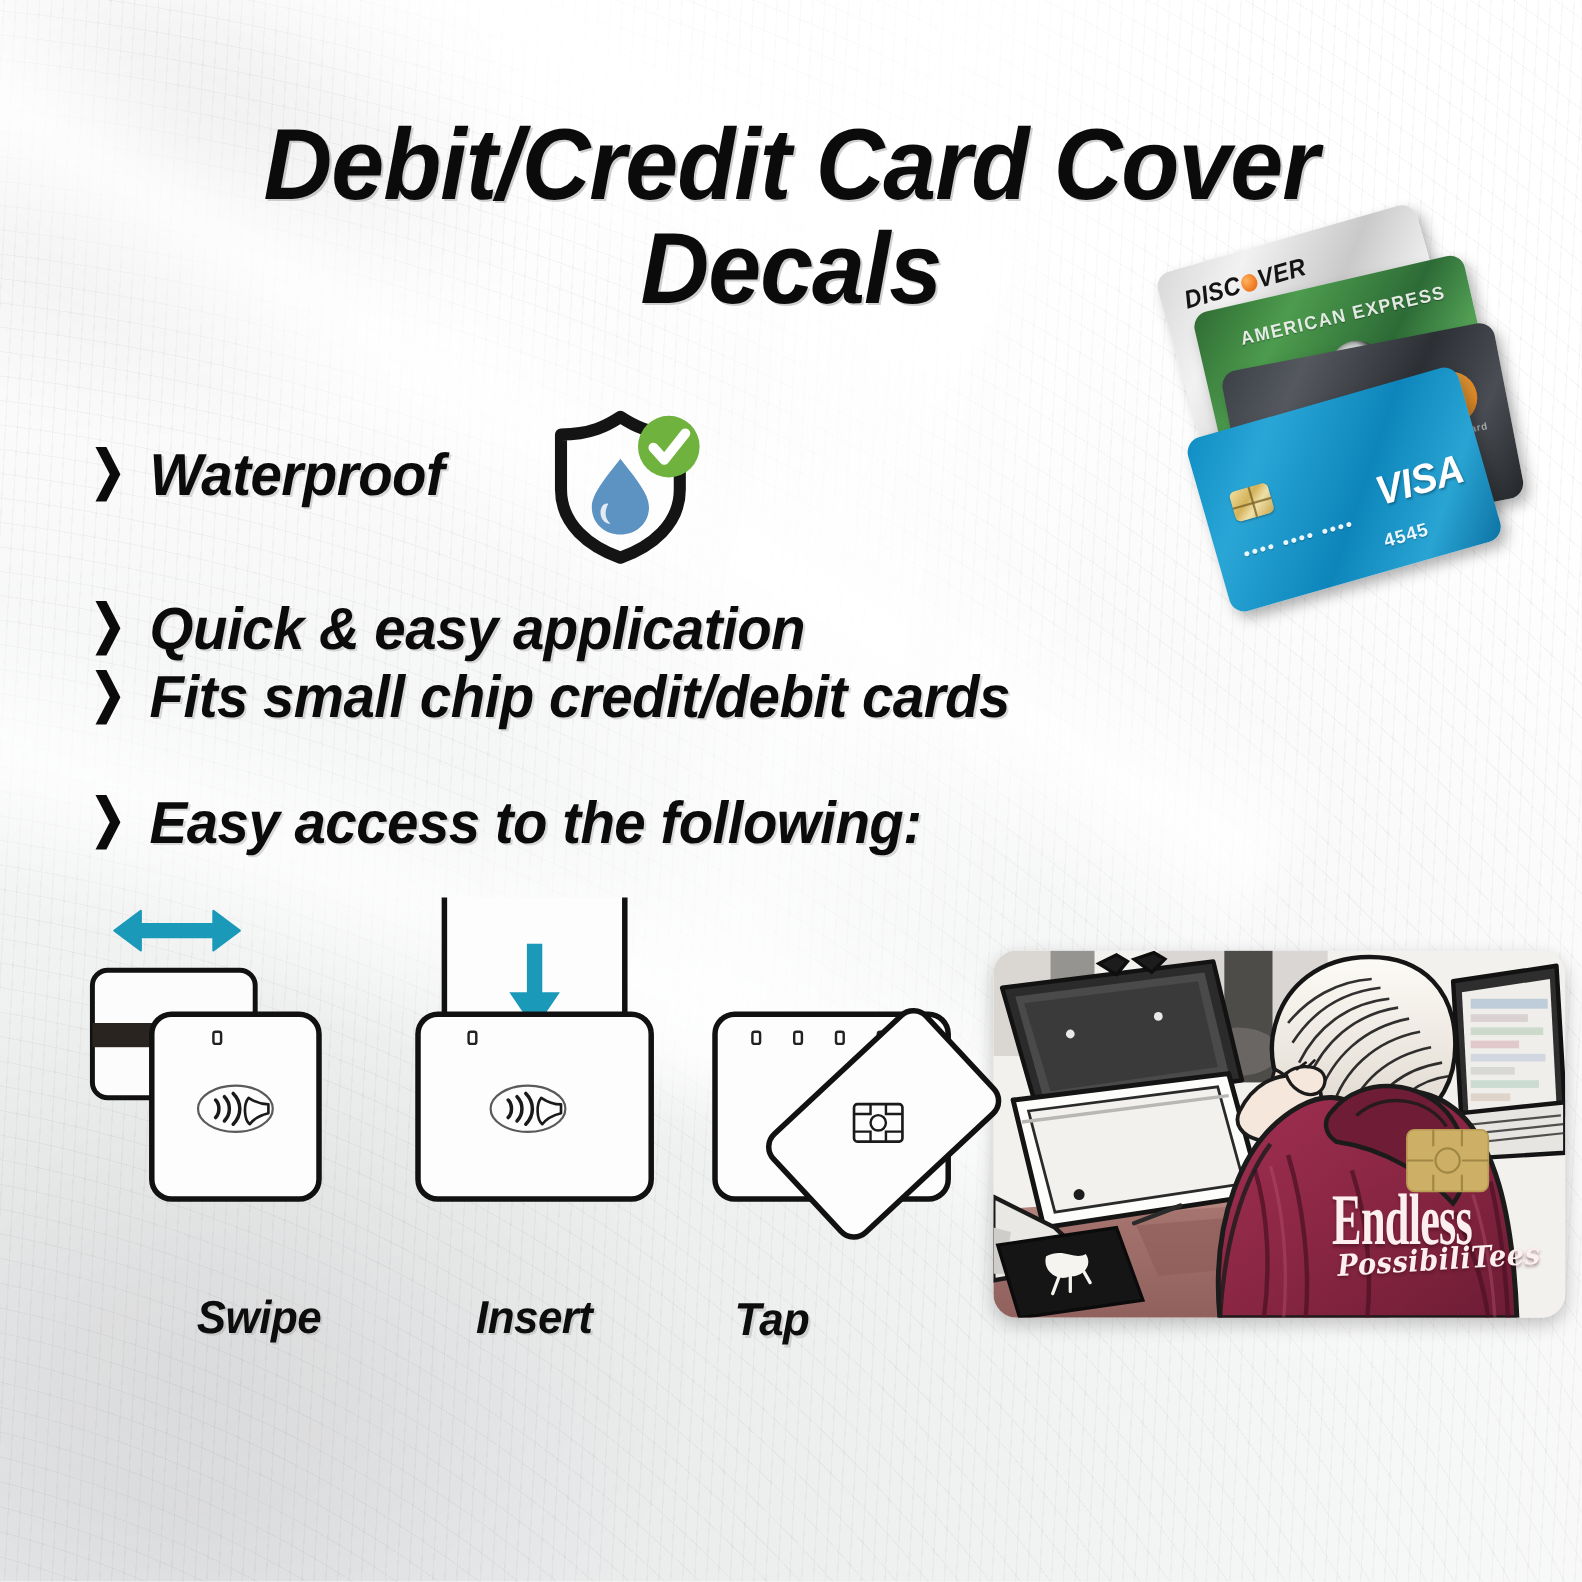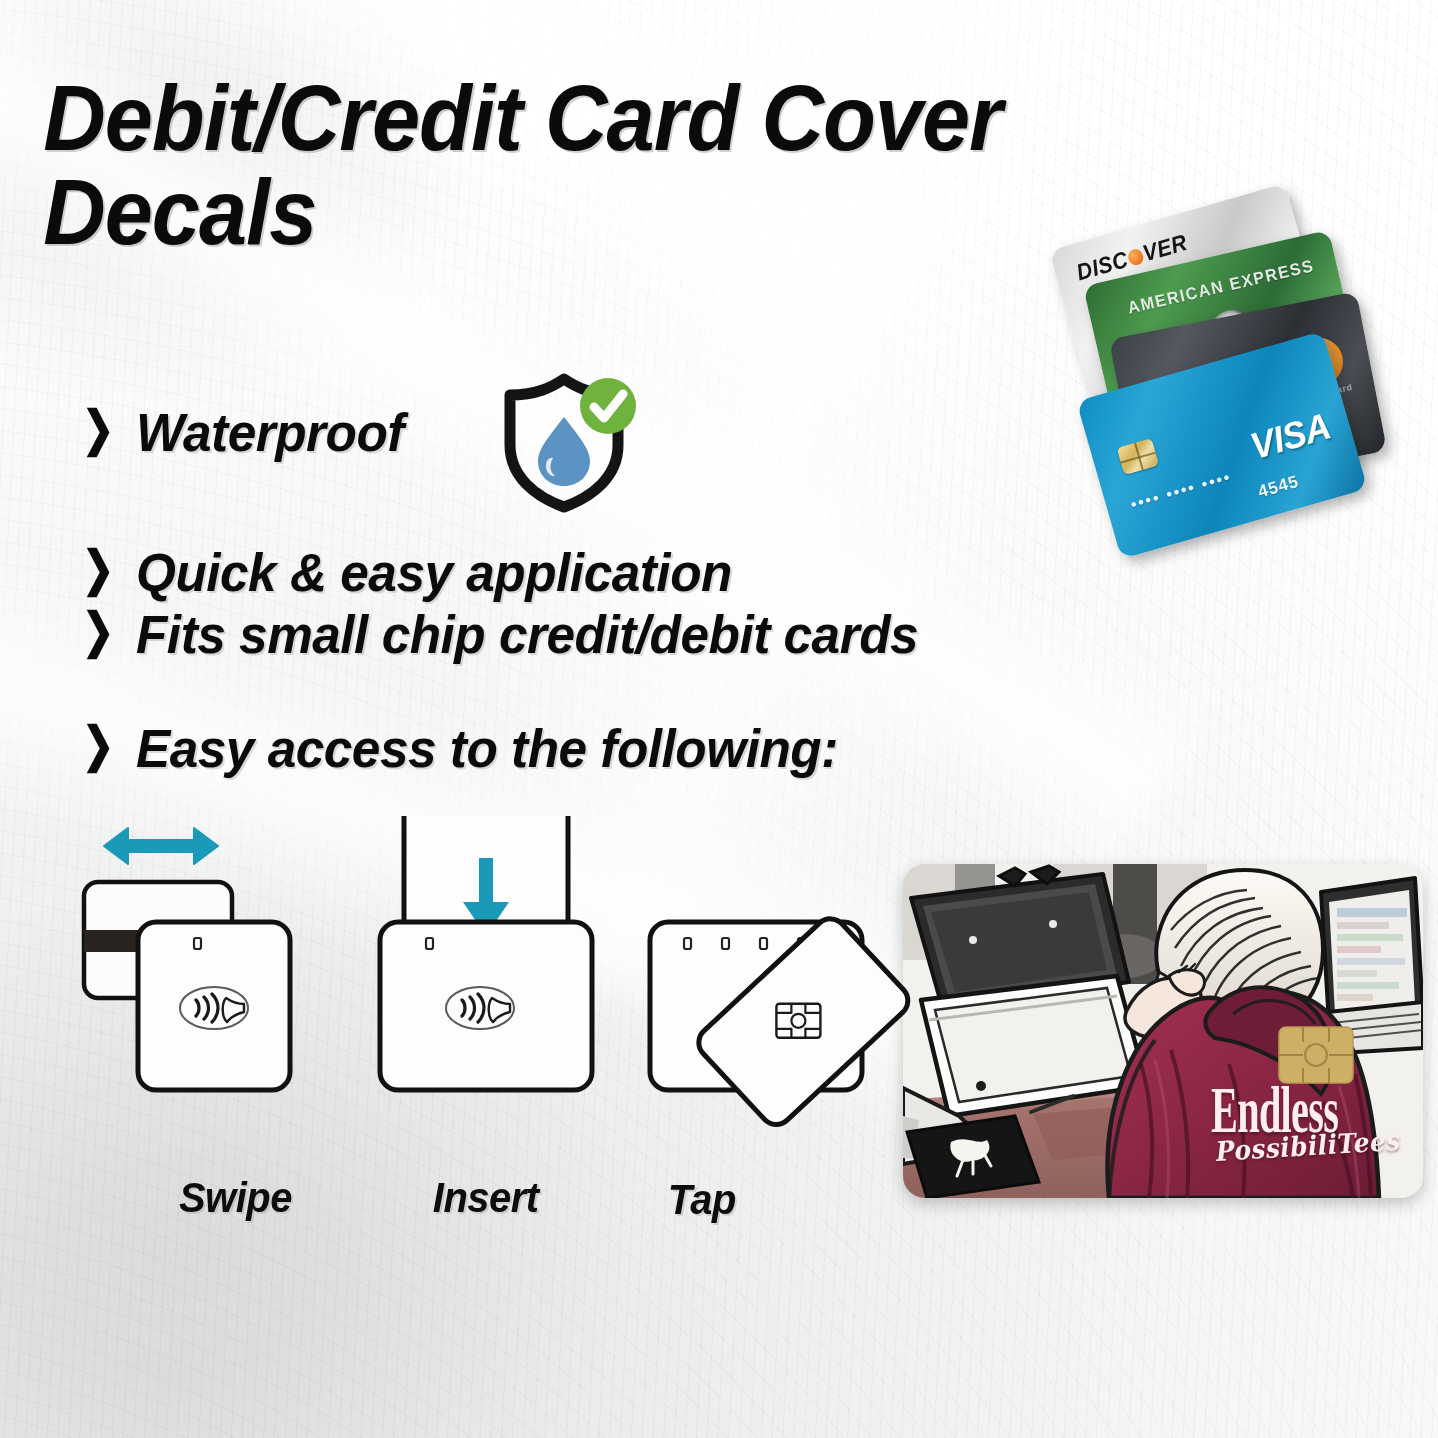--- a/index.html
+++ b/index.html
@@ -82,21 +82,22 @@
   .shade-bl {
     position:absolute; left:-260px; bottom:-160px; width: 900px; height: 720px;
     background: radial-gradient(closest-side, rgba(0,0,0,.055), rgba(0,0,0,0) 100%);
     filter: blur(16px);
   }
 
   
   #headline {
     position: absolute;
     left: 0; right: 0;
-    top: 72px;
+    top: 104px;
+    text-align: center;
     z-index: 20;
   }
   #headline .line {
     font-family: "Liberation Sans", sans-serif;
     font-weight: 700;
     font-style: italic;
     font-size: 92px;
     line-height: 1.02;
     letter-spacing: -1px;
     color: #0b0b0b;

